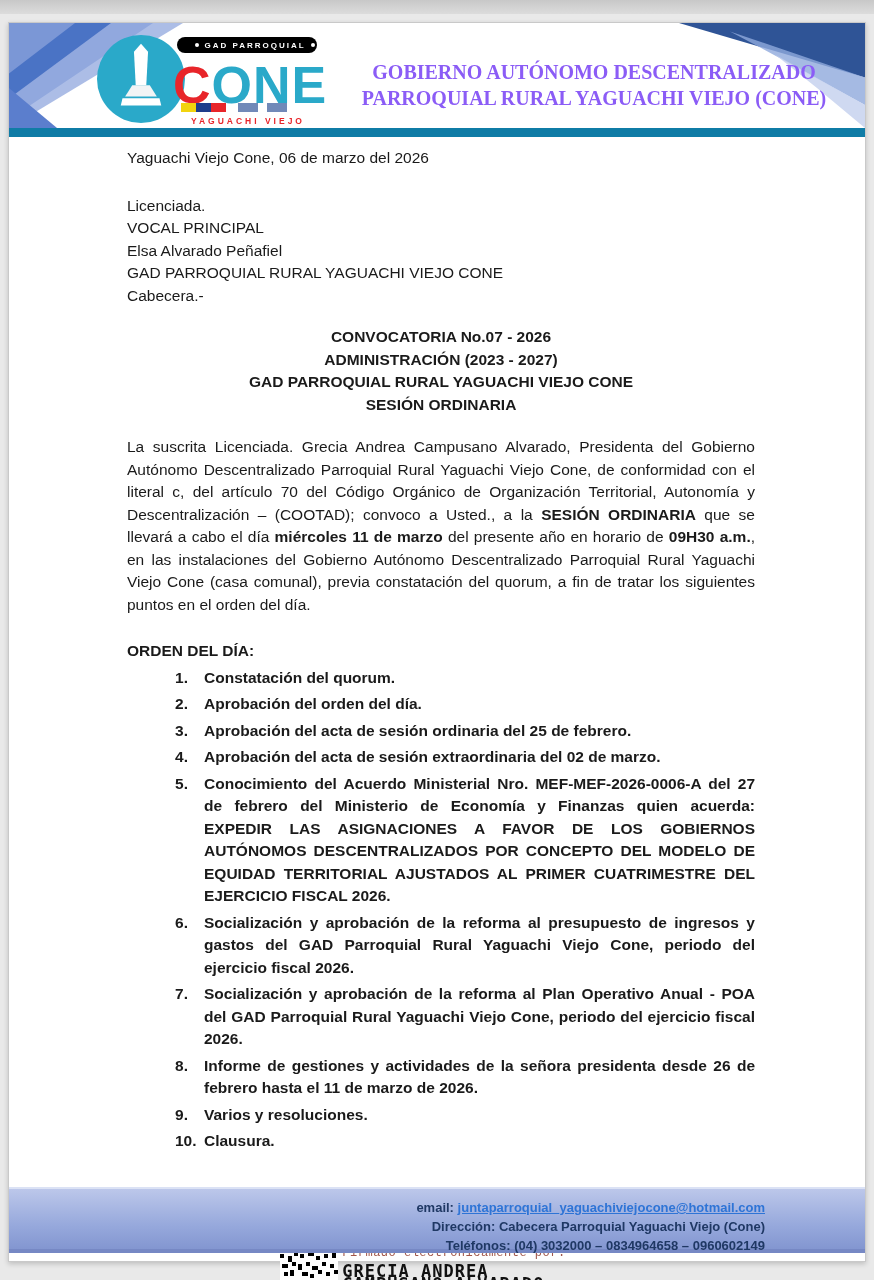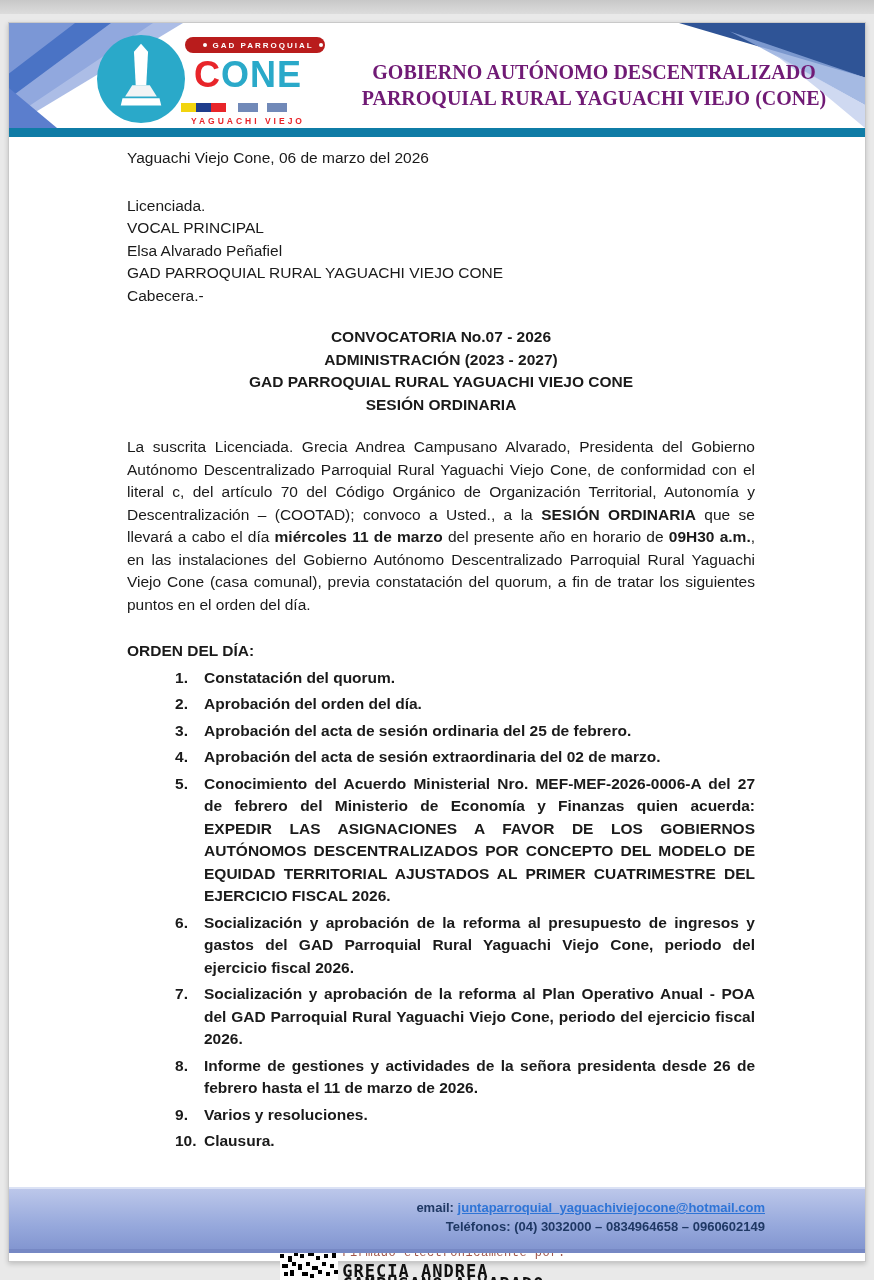--- a/index.html
+++ b/index.html
@@ -33,29 +33,29 @@
   .cl-3 { background:#7b97d6; clip-path:polygon(0 0, 22% 0, 0 48%); }
   .cl-4 { background:#5b7ecd; clip-path:polygon(0 62%, 16% 100%, 0 100%); }
   .cr-1 { background:#2f5496; clip-path:polygon(38% 0, 100% 0, 100% 52%); }
   .cr-2 { background:#8ea9dc; clip-path:polygon(55% 8%, 100% 52%, 100% 78%, 72% 34%); opacity:.8; }
   .cr-3 { background:#c3d0ee; clip-path:polygon(70% 30%, 100% 78%, 100% 100%, 84% 62%); opacity:.8; }
 
   
   .logo { position:absolute; left:88px; top:8px; width:240px; height:96px; }
   .logo-circle { position:absolute; left:0; top:4px; width:88px; height:88px; }
   .logo-banner {
-    position:absolute; left:88px; top:6px; width:140px; height:16px;
-    background:#b91c1c; border-radius:8px; color:#fff;
+    position:absolute; left:80px; top:6px; width:140px; height:16px;
+    background:#000000; border-radius:8px; color:#fff;
     font-size:8px; font-weight:bold; letter-spacing:2px;
     display:flex; align-items:center; justify-content:center; gap:5px;padding-left:16px;
   }
   .logo-banner .dot { width:4px; height:4px; border-radius:50%; background:#fff; display:inline-block; }
   .logo-acronym {
-    position:absolute; left:76px; top:18px; width:150px;
-    font-size:36px; font-weight:bold; letter-spacing:1px; line-height:52px;
+    position:absolute; left:76px; top:28px; width:150px;
+    font-size:52px; font-weight:bold; letter-spacing:1px; line-height:52px;
     font-stretch:condensed; text-align:center; white-space:nowrap;
   }
   .logo-acronym .c-red { color:#e8252a; }
   .logo-acronym .c-teal { color:#2aa9c9; }
   .logo-flagrow { position:absolute; left:84px; top:72px; display:flex; align-items:center; }
   .fs { height:9px; display:inline-block; }
   .fs-y { width:15px; background:#f2d40e; }
   .fs-b { width:15px; background:#1f3d8c; }
   .fs-r { width:15px; background:#e8252a; }
   .fs-gap { width:12px; }
@@ -64,21 +64,21 @@
   .logo-sub {
     position:absolute; left:76px; top:85px; width:150px; text-align:center;
     color:#e8252a; font-size:8.5px; font-weight:bold; letter-spacing:3px; white-space:nowrap;
   }
   .logo-years {
     position:absolute; left:76px; top:96px; width:150px; text-align:center;
     color:#2aa9c9; font-size:7.5px; font-weight:bold; letter-spacing:3px;
   }
   .org-title {
     position:absolute; left:330px; right:16px; top:36px;
-    text-align:center; color:#701a75;
+    text-align:center; color:#8b5cf6;
     font-family:"Liberation Serif", serif; font-weight:bold;
     font-size:20px; line-height:26px;
   }
   .teal-bar { height:9px; background:#0f7ca6; }
 
   
   .letter { padding:0 110px 0 118px; font-size:15.5px; line-height:22.5px; }
   .date-line { text-align:left; margin-top:10px; padding-right:2px; }
   .recipient { margin-top:25px; }
   .title-block { text-align:center; font-weight:bold; margin-top:19px; }
@@ -268,16 +268,17 @@
       </div>
     </div>
 
   </div>
 
   <div class="footer">
     <div>
       <span>email:</span>
       <a href="#">juntaparroquial_yaguachiviejocone@hotmail.com</a>
     </div>
+    <div>Dirección: Cabecera Parroquial Yaguachi Viejo (Cone)</div>
     <div>Teléfonos: (04) 3032000 – 0834964658 – 0960602149</div>
   </div>
 
 </div>
 
 </body></html>

